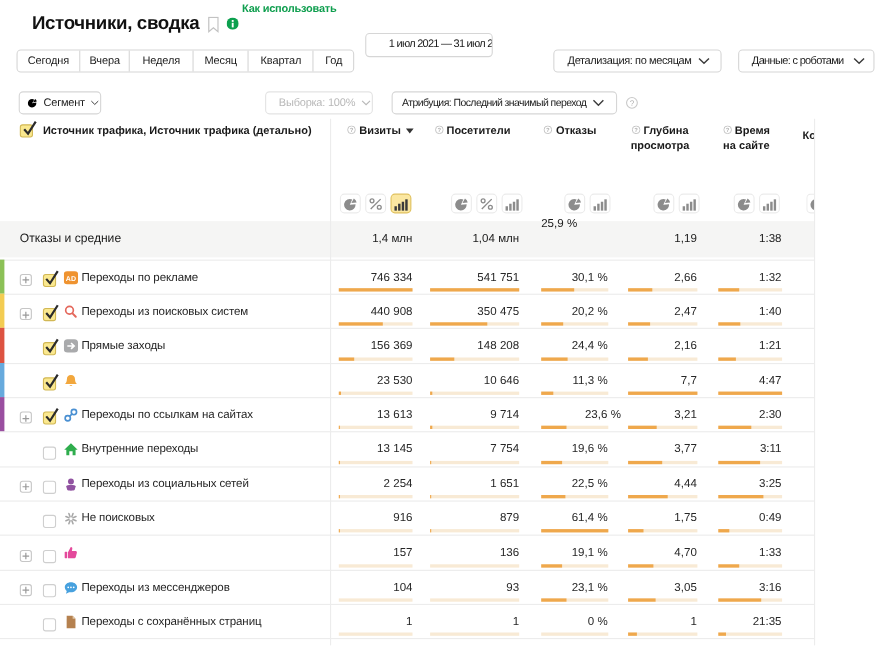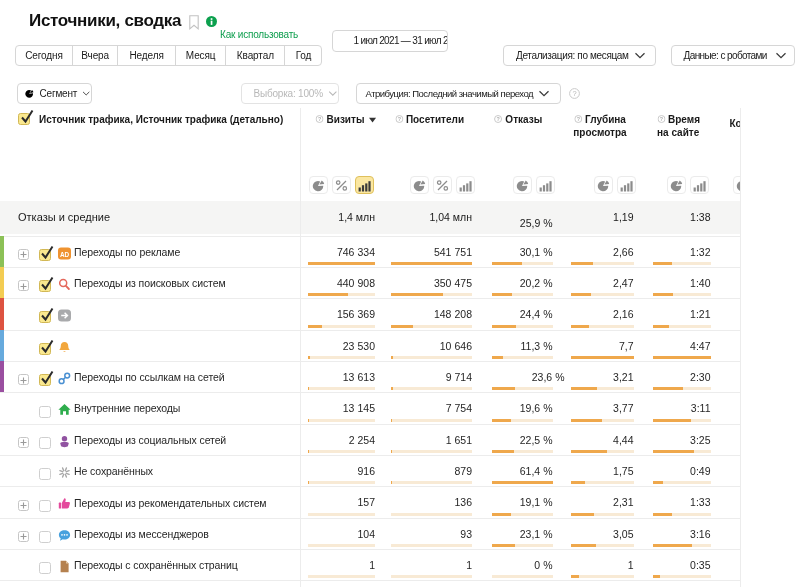--- a/index.html
+++ b/index.html
@@ -30,21 +30,21 @@
 <div id="page">
 <h1>Источники, сводка</h1>
 <svg class="abs" style="left:188.5px;top:15px" width="10" height="15" viewBox="0 0 10 15">
       <path d="M0.8 0.8 H9.2 V13.8 L5 10.3 L0.8 13.8 Z" fill="#fff" stroke="#c2c2c2" stroke-width="1.1"></path>
     </svg>
 <svg class="abs" style="left:206px;top:16px" width="11" height="11" viewBox="0 0 11 11">
       <circle cx="5.5" cy="5.5" r="5.5" fill="#0ca04e"></circle>
       <rect x="4.7" y="2.2" width="1.7" height="1.7" fill="#fff"></rect>
       <rect x="4.7" y="4.7" width="1.7" height="4.2" fill="#fff"></rect>
     </svg>
-<div class="abs" style="left:220px;top:29px;font-size:10px;letter-spacing:-0.2px;font-weight:400;color:#0e9e4e">Как использовать</div>
+<div class="abs" style="left:220px;top:3px;font-size:10px;letter-spacing:-0.2px;font-weight:700;color:#0e9e4e">Как использовать</div>
 <div class="grp" style="left:15px;top:44.5px">
       <div style="width:57px">Сегодня</div>
       <div style="width:45.3px">Вчера</div>
       <div style="width:57.7px">Неделя</div>
       <div style="width:50.3px">Месяц</div>
       <div style="width:59.2px">Квартал</div>
       <div style="width:36px">Год</div>
     </div>
 <div class="btn" style="left:331.5px;top:30px;width:116px;height:21.5px;padding-left:13px">
       <svg width="12" height="12" viewBox="0 0 12 12">
@@ -111,21 +111,21 @@
         <text x="4" y="6.1" font-size="5.4" fill="#b0b0b0" text-anchor="middle" font-family="Liberation Sans">?</text>
       </svg>Посетители</div>
 <div class="hdr" style="left:518.3px;top:112.5px;transform:translateX(-50%);text-align:center"><svg class="qm" width="8" height="8" viewBox="0 0 8 8">
         <circle cx="4" cy="4" r="3.5" fill="none" stroke="#c4c4c4" stroke-width="0.9"></circle>
         <text x="4" y="6.1" font-size="5.4" fill="#b0b0b0" text-anchor="middle" font-family="Liberation Sans">?</text>
       </svg>Отказы</div>
 <div class="hdr" style="left:600px;top:112.5px;transform:translateX(-50%);text-align:center"><svg class="qm" width="8" height="8" viewBox="0 0 8 8">
         <circle cx="4" cy="4" r="3.5" fill="none" stroke="#c4c4c4" stroke-width="0.9"></circle>
         <text x="4" y="6.1" font-size="5.4" fill="#b0b0b0" text-anchor="middle" font-family="Liberation Sans">?</text>
       </svg>Глубина<br>просмотра</div>
-<div class="hdr" style="left:678.5px;top:112.5px;transform:translateX(-50%);"><svg class="qm" width="8" height="8" viewBox="0 0 8 8">
+<div class="hdr" style="left:678.5px;top:112.5px;transform:translateX(-50%);text-align:center"><svg class="qm" width="8" height="8" viewBox="0 0 8 8">
         <circle cx="4" cy="4" r="3.5" fill="none" stroke="#c4c4c4" stroke-width="0.9"></circle>
         <text x="4" y="6.1" font-size="5.4" fill="#b0b0b0" text-anchor="middle" font-family="Liberation Sans">?</text>
       </svg>Время<br>на сайте</div>
 <div class="abs" style="left:729.5px;top:112.5px;width:10.5px;overflow:hidden"><span class="hdr" style="position:static;white-space:nowrap">Конверсия</span></div>
 <span class="tgl" style="left:309px;top:176px;background:#fff;border-color:#ebebeb">
       <svg width="13" height="13" viewBox="0 0 13 13">
         <path d="M6 7.1 L11.2 6.65 A5.2 5.2 0 1 1 8.2 2.4 Z" fill="#8c8c8c"></path>
         <path d="M7.4 5.6 L9.7 1.5 A5.2 5.2 0 0 1 12.2 5.1 Z" fill="#8c8c8c"></path>
       </svg>
     </span>
@@ -212,21 +212,21 @@
         <svg width="13" height="13" viewBox="0 0 13 13">
           <path d="M6 7.1 L11.2 6.65 A5.2 5.2 0 1 1 8.2 2.4 Z" fill="#8c8c8c"></path>
           <path d="M7.4 5.6 L9.7 1.5 A5.2 5.2 0 0 1 12.2 5.1 Z" fill="#8c8c8c"></path>
         </svg>
       </span>
     </div>
 <div class="abs" style="left:0;top:201px;width:739.5px;height:33px;background:#f5f5f4"></div>
 <div class="abs" style="left:18px;top:211px;font-size:11px;color:#1a1a1a">Отказы и средние</div>
 <div class="abs" style="left:308px;top:211px;width:67px;font-size:10.5px;color:#1a1a1a;text-align:right">1,4&nbsp;млн</div>
 <div class="abs" style="left:391px;top:211px;width:81px;font-size:10.5px;color:#1a1a1a;text-align:right">1,04&nbsp;млн</div>
-<div class="abs" style="left:492px;top:217px;width:60.5px;font-size:10.5px;color:#1a1a1a;text-align:right">25,9&nbsp;%</div>
+<div class="abs" style="left:492px;top:197px;width:60.5px;font-size:10.5px;color:#1a1a1a;text-align:left">25,9&nbsp;%</div>
 <div class="abs" style="left:571px;top:211px;width:62.5px;font-size:10.5px;color:#1a1a1a;text-align:right">1,19</div>
 <div class="abs" style="left:653px;top:211px;width:57.5px;font-size:10.5px;color:#1a1a1a;text-align:right">1:38</div>
 <div class="abs" style="left:0;top:235.6px;width:740px;border-top:1px solid #ececec">
 <div class="row">
         <div class="colorbar" style="background:#8cc157"></div>
         <div class="plus">
           <svg width="9" height="9" viewBox="0 0 9 9" style="display:block;margin:0.5px auto">
             <path d="M4.5 1.5 V7.5 M1.5 4.5 H7.5" stroke="#9a9a9a" stroke-width="1.1"></path>
           </svg>
         </div>
@@ -300,20 +300,21 @@
 <div class="row">
         <div class="colorbar" style="background:#dd5341"></div>
         <div class="cb on"></div>
         <svg style="position:absolute;left:40px;top:8px" width="14" height="15" viewBox="0 0 14 15">
           <path d="M2 8.5 L5.5 12.5 L12.5 1.5" fill="none" stroke="#2b2b2b" stroke-width="2"></path>
         </svg>
         <span class="icon"><svg width="13" height="13" viewBox="0 0 13 13">
             <rect x="0" y="0.5" width="13" height="12" rx="3.5" fill="#a9aaac"></rect>
             <path d="M3.2 6.5 H9 M6.6 3.8 L9.4 6.5 L6.6 9.2" fill="none" stroke="#fff" stroke-width="1.5"></path>
           </svg></span>
+        <div class="lbl">Прямые заходы</div>
         <div class="num" style="left:308px;width:67px">156<span class="g"></span>369</div>
         <div class="track" style="left:308px;width:67px">
           <div class="fill" style="width:14.1px"></div>
         </div>
         <div class="num" style="left:391px;width:81px">148<span class="g"></span>208</div>
         <div class="track" style="left:391px;width:81px">
           <div class="fill" style="width:22.2px"></div>
         </div>
         <div class="num" style="left:492px;width:60.5px">24,4<span class="g"></span>%</div>
         <div class="track" style="left:492px;width:60.5px">
@@ -368,21 +369,21 @@
         </div>
         <div class="cb on"></div>
         <svg style="position:absolute;left:40px;top:8px" width="14" height="15" viewBox="0 0 14 15">
           <path d="M2 8.5 L5.5 12.5 L12.5 1.5" fill="none" stroke="#2b2b2b" stroke-width="2"></path>
         </svg>
         <span class="icon"><svg width="13" height="13" viewBox="0 0 13 13">
             <circle cx="3.6" cy="9.2" r="2.4" fill="none" stroke="#4a90d2" stroke-width="1.5"></circle>
             <circle cx="9.2" cy="3.6" r="2.4" fill="none" stroke="#4a90d2" stroke-width="1.5"></circle>
             <line x1="5.3" y1="7.5" x2="7.5" y2="5.3" stroke="#4a90d2" stroke-width="1.5"></line>
           </svg></span>
-        <div class="lbl">Переходы по ссылкам на сетей</div>
+        <div class="lbl">Переходы по ссылкам на сайтах</div>
         <div class="num" style="left:308px;width:67px">13<span class="g"></span>613</div>
         <div class="track" style="left:308px;width:67px">
           <div class="fill" style="width:1.2px"></div>
         </div>
         <div class="num" style="left:391px;width:81px">9<span class="g"></span>714</div>
         <div class="track" style="left:391px;width:81px">
           <div class="fill" style="width:1.5px"></div>
         </div>
         <div class="num" style="left:504px;width:60.5px">23,6<span class="g"></span>%</div>
         <div class="track" style="left:492px;width:60.5px">
@@ -462,21 +463,21 @@
         <span class="icon"><svg width="13" height="13" viewBox="0 0 13 13">
             <line x1="8.3" y1="7.3" x2="11.1" y2="8.4" stroke="#a7a7a7" stroke-width="1.4" stroke-linecap="round"></line>
             <line x1="7.3" y1="8.3" x2="8.4" y2="11.1" stroke="#a7a7a7" stroke-width="1.4" stroke-linecap="round"></line>
             <line x1="5.7" y1="8.3" x2="4.6" y2="11.1" stroke="#a7a7a7" stroke-width="1.4" stroke-linecap="round"></line>
             <line x1="4.7" y1="7.3" x2="1.9" y2="8.4" stroke="#a7a7a7" stroke-width="1.4" stroke-linecap="round"></line>
             <line x1="4.7" y1="5.7" x2="1.9" y2="4.6" stroke="#a7a7a7" stroke-width="1.4" stroke-linecap="round"></line>
             <line x1="5.7" y1="4.7" x2="4.6" y2="1.9" stroke="#a7a7a7" stroke-width="1.4" stroke-linecap="round"></line>
             <line x1="7.3" y1="4.7" x2="8.4" y2="1.9" stroke="#a7a7a7" stroke-width="1.4" stroke-linecap="round"></line>
             <line x1="8.3" y1="5.7" x2="11.1" y2="4.6" stroke="#a7a7a7" stroke-width="1.4" stroke-linecap="round"></line>
           </svg></span>
-        <div class="lbl">Не сохранённых</div>
+        <div class="lbl">Не поисковых</div>
         <div class="num" style="left:308px;width:67px">916</div>
         <div class="track" style="left:308px;width:67px">
           <div class="fill" style="width:1px"></div>
         </div>
         <div class="num" style="left:391px;width:81px">879</div>
         <div class="track" style="left:391px;width:81px">
           <div class="fill" style="width:1px"></div>
         </div>
         <div class="num" style="left:492px;width:60.5px">61,4<span class="g"></span>%</div>
         <div class="track" style="left:492px;width:60.5px">
@@ -495,30 +496,29 @@
         <div class="plus">
           <svg width="9" height="9" viewBox="0 0 9 9" style="display:block;margin:0.5px auto">
             <path d="M4.5 1.5 V7.5 M1.5 4.5 H7.5" stroke="#9a9a9a" stroke-width="1.1"></path>
           </svg>
         </div>
         <div class="cb off"></div>
         <span class="icon"><svg width="13" height="13" viewBox="0 0 13 13">
             <rect x="0.8" y="5.6" width="2.3" height="5.9" rx="0.6" fill="#e44a9c"></rect>
             <path d="M3.8 11.5 V6 L6.2 1.4 c1.1-.2 1.8 .6 1.5 1.7 L7.3 4.9 h3.4 c.9 0 1.4 .7 1.2 1.5 l-1 3.9 c-.2 .7-.8 1.2-1.6 1.2 z" fill="#e44a9c"></path>
           </svg></span>
-        <div class="lbl">Переходы из рекомендательных систем</div>
         <div class="num" style="left:308px;width:67px">157</div>
         <div class="track" style="left:308px;width:67px"></div>
         <div class="num" style="left:391px;width:81px">136</div>
         <div class="track" style="left:391px;width:81px"></div>
         <div class="num" style="left:492px;width:60.5px">19,1<span class="g"></span>%</div>
         <div class="track" style="left:492px;width:60.5px">
           <div class="fill" style="width:18.8px"></div>
         </div>
-        <div class="num" style="left:571px;width:62.5px">2,31</div>
+        <div class="num" style="left:571px;width:62.5px">4,70</div>
         <div class="track" style="left:571px;width:62.5px">
           <div class="fill" style="width:23.3px"></div>
         </div>
         <div class="num" style="left:653px;width:57.5px">1:33</div>
         <div class="track" style="left:653px;width:57.5px">
           <div class="fill" style="width:18.6px"></div>
         </div>
       </div>
 <div class="row">
         <div class="plus">
@@ -561,20 +561,20 @@
         <div class="num" style="left:308px;width:67px">1</div>
         <div class="track" style="left:308px;width:67px"></div>
         <div class="num" style="left:391px;width:81px">1</div>
         <div class="track" style="left:391px;width:81px"></div>
         <div class="num" style="left:492px;width:60.5px">0<span class="g"></span>%</div>
         <div class="track" style="left:492px;width:60.5px"></div>
         <div class="num" style="left:571px;width:62.5px">1</div>
         <div class="track" style="left:571px;width:62.5px">
           <div class="fill" style="width:8.1px"></div>
         </div>
-        <div class="num" style="left:653px;width:57.5px">0:35</div>
+        <div class="num" style="left:653px;width:57.5px">21:35</div>
         <div class="track" style="left:653px;width:57.5px">
           <div class="fill" style="width:7.0px"></div>
         </div>
       </div>
 </div>
 <div class="abs" style="left:299.5px;top:108px;width:1px;height:479px;background:#ececec"></div>
 <div class="abs" style="left:739.5px;top:108px;width:1px;height:479px;background:#ececec"></div>
 </div>
 </body></html>

